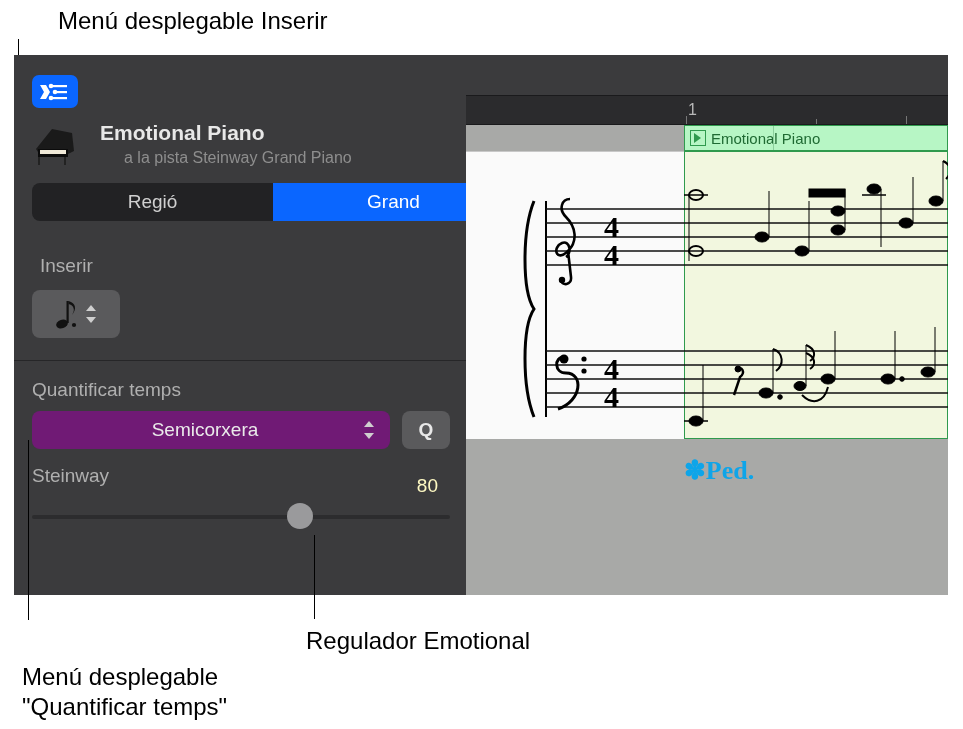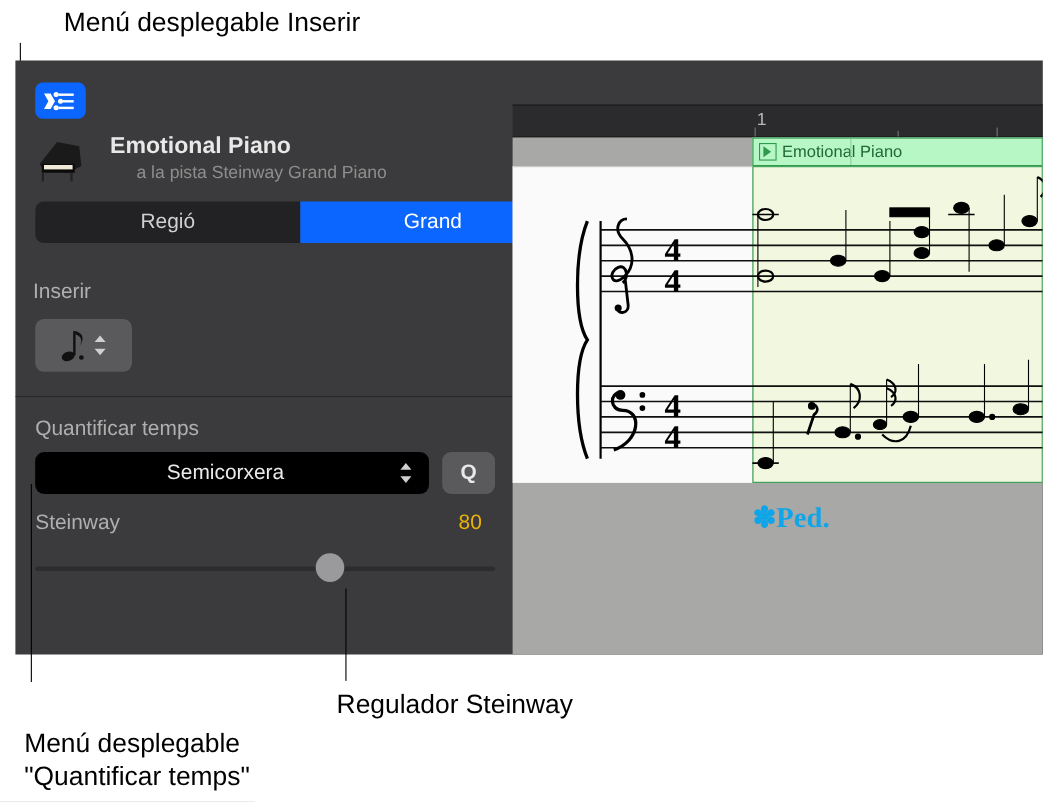--- a/index.html
+++ b/index.html
@@ -103,21 +103,21 @@
     background: #0a66ff;
     color: #fff;
   }
 
   .section-label {
     position: absolute;
     color: #afafaf;
     font-size: 19px;
   }
 
-  .insert-group { left: 16px; top: 200px; }
+  .insert-group { left: 26px; top: 200px; }
   .insert-dropdown {
     position: absolute;
     left: 18px;
     top: 235px;
     width: 88px;
     height: 48px;
     background: #5a5a5c;
     border-radius: 8px;
     display: flex;
     align-items: center;
@@ -142,21 +142,21 @@
     background: #262628;
   }
 
   .quant-label { left: 18px; top: 324px; }
   .quant-dropdown {
     position: absolute;
     left: 18px;
     top: 356px;
     width: 358px;
     height: 38px;
-    background: #000000;
+    background: #701a75;
     border-radius: 8px;
     display: flex;
     align-items: center;
     padding: 0 14px;
   }
   .quant-dropdown .dd-text {
     flex: 1;
     text-align: center;
     color: #eaeaea;
     font-size: 19px;
@@ -174,22 +174,22 @@
     justify-content: center;
     color: #e8e8e8;
     font-size: 19px;
     font-weight: 600;
   }
 
   .vel-label { left: 18px; top: 410px; }
   .vel-value {
     position: absolute;
     right: 510px;
-    top: 410px;
-    color: #eab308;
+    top: 420px;
+    color: #fef9c3;
     font-size: 19px;
   }
   .slider {
     position: absolute;
     left: 18px;
     top: 450px;
     width: 418px;
     height: 24px;
   }
   .slider-track {
@@ -485,13 +485,13 @@
     <span class="ped-star">✽Ped.</span>
   </div>
 
 </div>
 
 <div class="callout-line" style="left:28px; top:440px; width:1px; height:180px;"></div>
 <div class="callout" style="left:22px; top:626px; white-space:pre-line;margin-top:36px;">Menú desplegable
 "Quantificar temps"</div>
 
 <div class="callout-line" style="left:314px; top:535px; width:1px; height:84px;"></div>
-<div class="callout" style="left:306px; top:626px;">Regulador Steinway</div>
+<div class="callout" style="left:306px; top:626px;">Regulador Emotional</div>
 
 </body></html>

